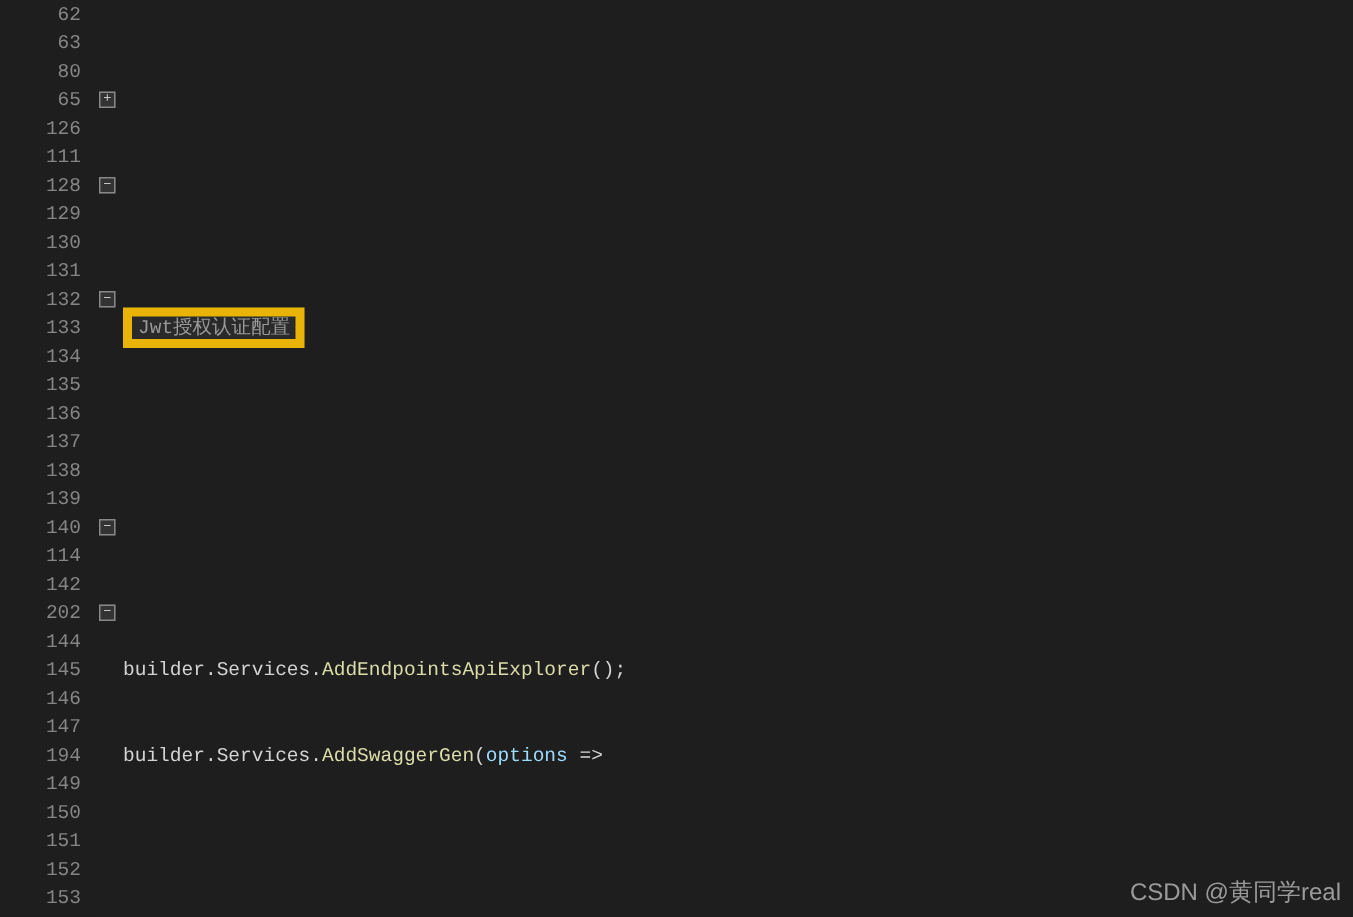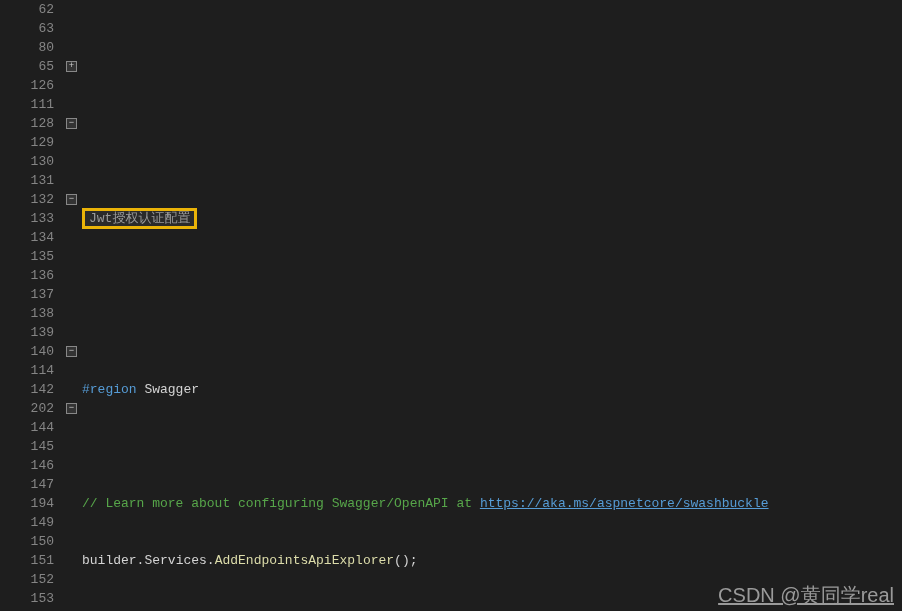--- a/index.html
+++ b/index.html
@@ -50,39 +50,38 @@
     .code-area {
       flex: 1;
       white-space: pre;
       position: relative;
     }
     .code-line {
       height: 19px;
       position: relative;
     }
     .collapsed-region {
-      border: 3px solid #eab308;
+      border: 6px solid #eab308;
       padding: 0 4px;
       color: #999;
       background: #2a2a2a;
     }
     .kw { color: #569cd6; }
     .comment { color: #57a64a; }
     .method { color: #dcdcaa; }
     .var { color: #9cdcfe; }
     .link { color: #569cd6; text-decoration: underline; }
     .watermark {
       position: absolute;
       bottom: 6px;
       right: 8px;
       color: #b0b0b0;
       font-family: Arial, sans-serif;
-      font-size: 20px;
+      font-size: 16px;
       opacity: 0.85;
-      text-decoration: underline;
     }
   </style>
 </head>
 <body>
 
 <div class="editor-container">
   <div class="gutter">
     <div class="gutter-line">62</div>
     <div class="gutter-line">63</div>
     <div class="gutter-line">80</div>
@@ -126,23 +125,21 @@
     <div class="fold-icon" style="top:403px">−</div>
   </div>
 
   <div class="code-area">
     <div class="code-line"></div>
     <div class="code-line"></div>
     <div class="code-line"></div>
     <div class="code-line"><span class="collapsed-region">Jwt授权认证配置</span></div>
     <div class="code-line"></div>
     <div class="code-line"></div>
-    <div class="code-line"><span class="kw">#region</span><span> Swagger</span></div>
     <div class="code-line"></div>
-    <div class="code-line"><span class="comment">// Learn more about configuring Swagger/OpenAPI at </span><span class="link">https://aka.ms/aspnetcore/swashbuckle</span></div>
     <div class="code-line"><span>builder</span><span>.</span><span>Services</span><span>.</span><span class="method">AddEndpointsApiExplorer</span><span>();</span></div>
     <div class="code-line"><span>builder</span><span>.</span><span>Services</span><span>.</span><span class="method">AddSwaggerGen</span><span>(</span><span class="var">options</span><span> =&gt;</span></div>
     
     
     
     
     
     
     
     

